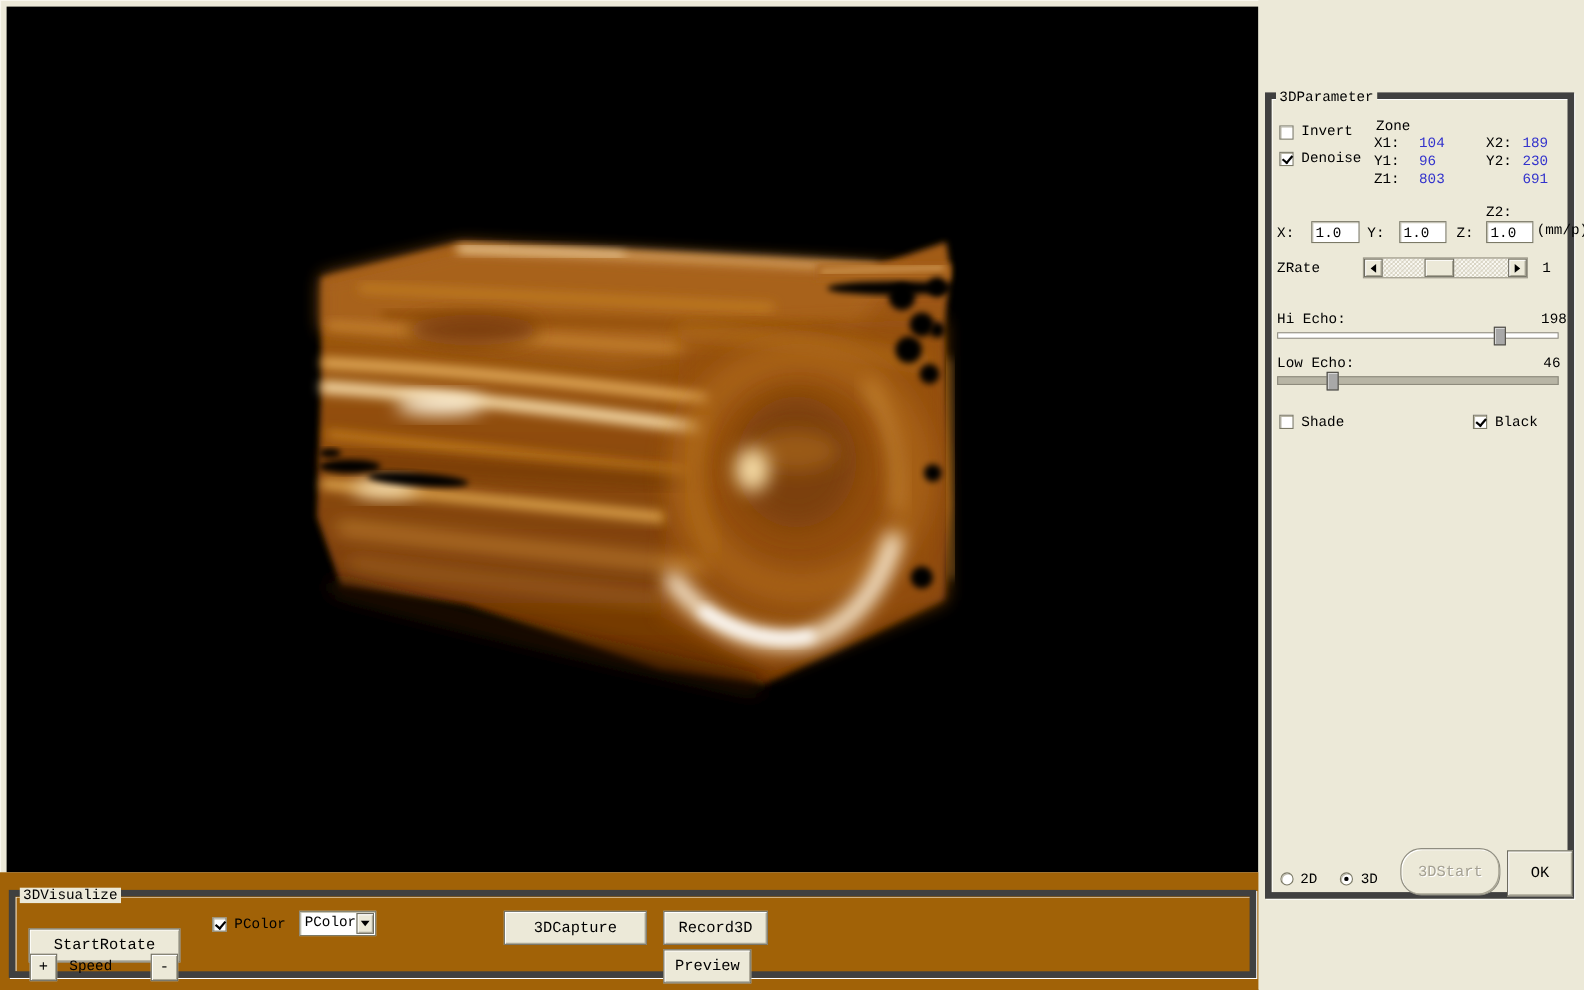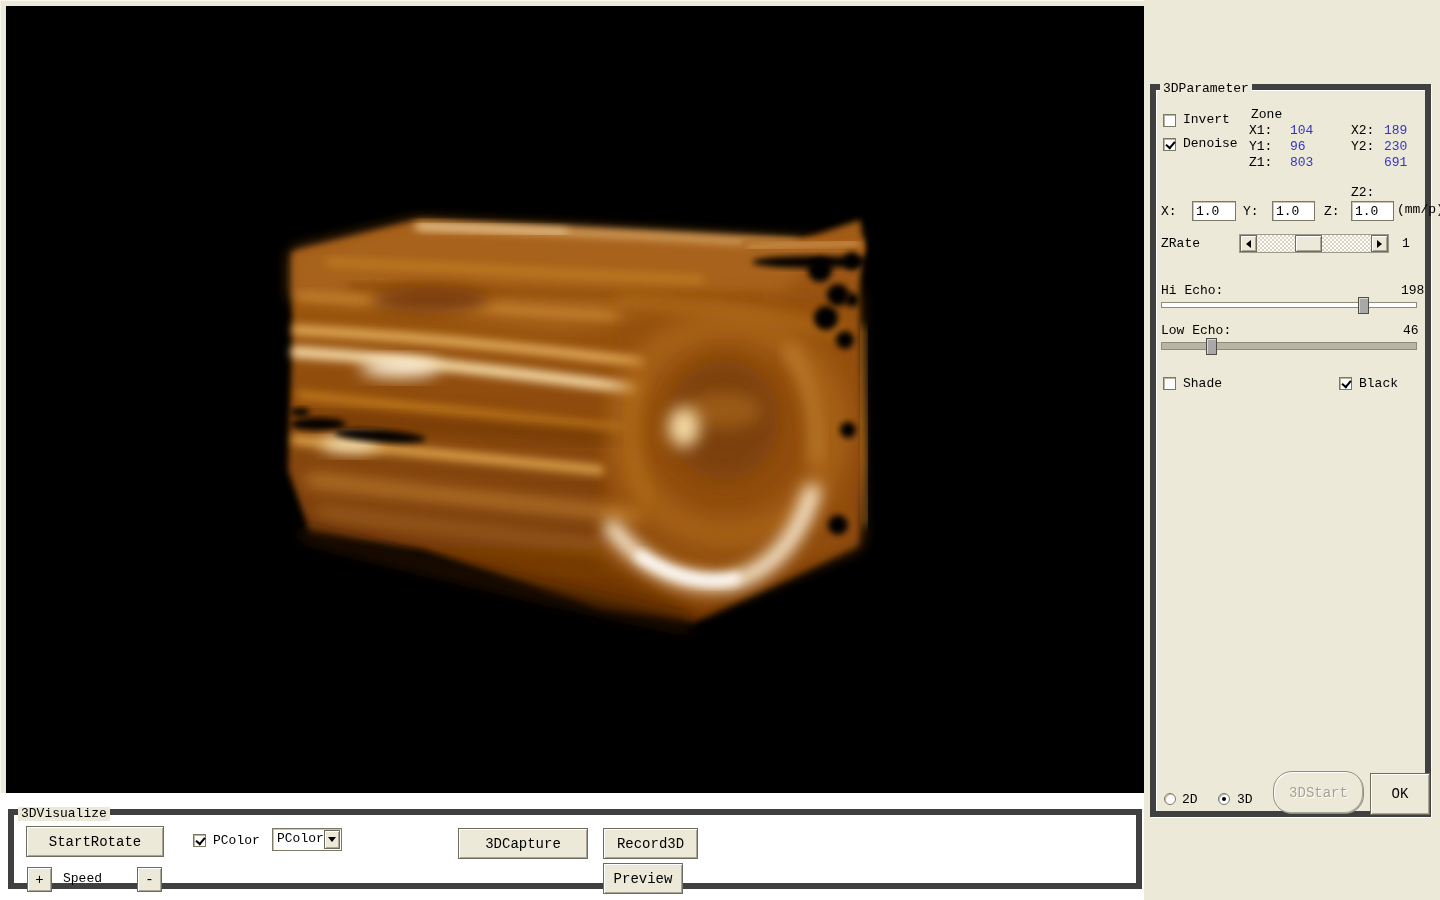--- a/index.html
+++ b/index.html
@@ -12,21 +12,21 @@
   #app { position:absolute; inset:0; background:#ece9d8;
     box-shadow: inset 1px 1px 0 #f9f7ee, inset -1px -1px 0 #8f8d80; }
 
   
   #viewport { position:absolute; left:6px; top:6px; width:1138px; height:787px;
     background:#000; }
   #viewport svg { display:block; }
 
   
   .side-panel { position:absolute; left:1144px; top:0; width:296px; height:900px; background:#ece9d8; }
-  .bottom-panel { position:absolute; left:0; top:793px; width:1144px; height:107px; background:#ffffff; }
+  .bottom-panel { position:absolute; left:0; top:793px; width:1144px; height:107px; background:#a16207; }
 
   .groupbox { position:absolute; border:6px solid #404040;
     box-shadow: 1px 1px 0 #ffffff, inset 1px 1px 0 #ffffff; }
   .groupbox > .gb-label { position:absolute; top:-8px; left:4px; background:#ece9d8;
     padding:0 3px; font-size:13px; line-height:14px; white-space:nowrap; }
 
   
   .lbl { position:absolute; white-space:nowrap; line-height:15px; }
   .val { position:absolute; white-space:nowrap; line-height:15px; color:#3333cc; }
 
@@ -224,21 +224,21 @@
       <span class="lbl" style="left:81px; top:702px;">3D</span>
       <button class="btn disabled" style="left:117px; top:681px; width:91px; height:43px;border-radius:19px;" disabled="">3DStart</button>
       <button class="btn" style="left:214px; top:683px; width:60px; height:42px;">OK</button>
     </div>
   </div>
 
   <div class="bottom-panel">
     <div class="groupbox" style="left:8px; top:16px; width:1134px; height:80px;">
       <span class="gb-label">3DVisualize</span>
 
-      <button class="btn" style="left:12px; top:11px; width:138px; height:31px;">StartRotate</button>
+      <button class="btn" style="left:12px; top:29px; width:138px; height:31px;">StartRotate</button>
       <button class="btn" style="left:13px; top:52px; width:25px; height:25px;">+</button>
       <span class="lbl" style="left:49px; top:56px;">Speed</span>
       <button class="btn" style="left:123px; top:52px; width:25px; height:25px;">-</button>
 
       <span class="cb checked" style="left:179px; top:19px;"></span>
       <span class="lbl" style="left:199px; top:18px;">PColor</span>
 
       <div class="combo" style="left:258px; top:13px; width:70px; height:23px;">
         <span class="combo-text">PColor</span>
         <span class="combo-btn">

